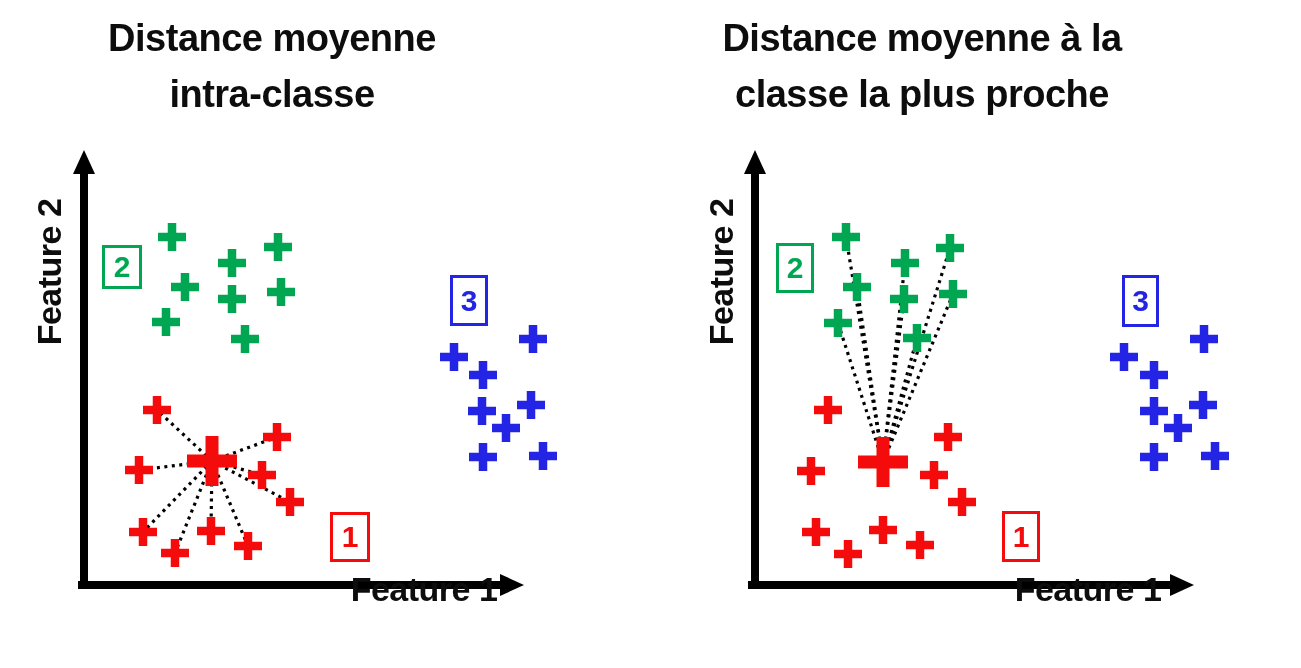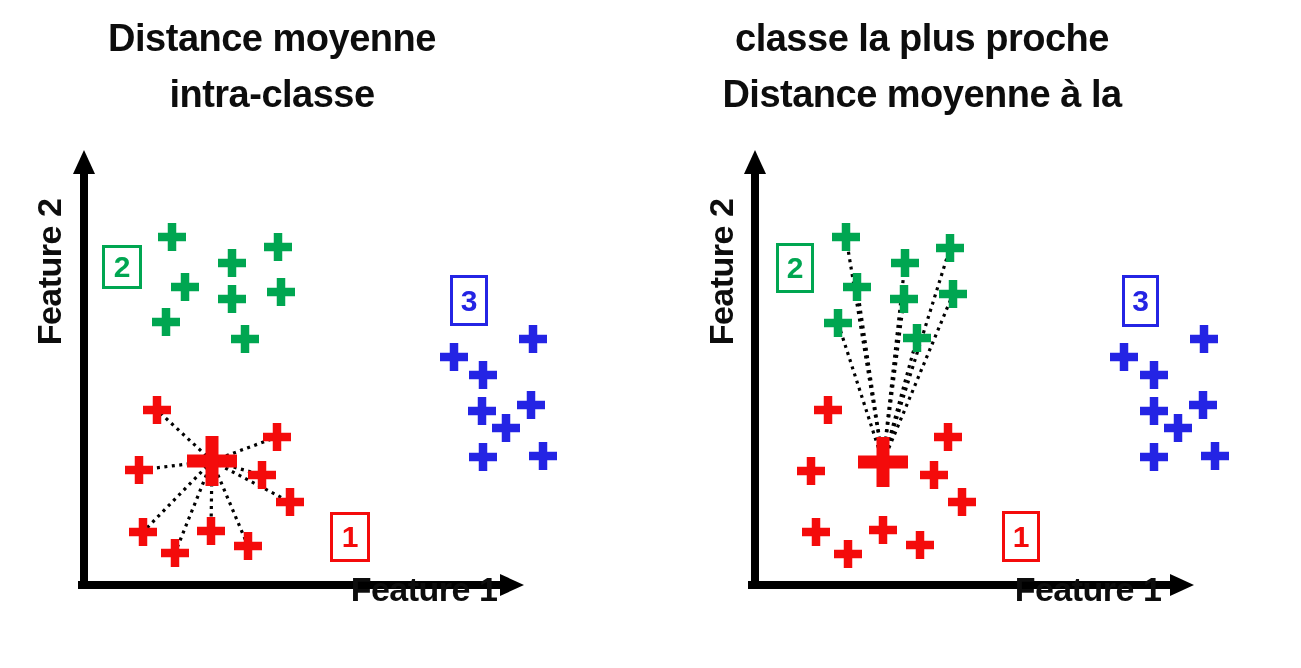--- a/index.html
+++ b/index.html
@@ -186,22 +186,22 @@
         </g>
       </g>
     </svg>
 
   <div class="title title-left">
     <div>Distance moyenne</div>
     <div>intra-classe</div>
   </div>
 
   <div class="title title-right">
+    <div>Distance moyenne à la</div>
     <div>classe la plus proche</div>
-    <div>Distance moyenne à la</div>
   </div>
 
   <div class="axis-label xlabel xlabel-left">Feature 1</div>
   <div class="axis-label ylabel ylabel-left">Feature 2</div>
 
   <div class="axis-label xlabel xlabel-right">Feature 1</div>
   <div class="axis-label ylabel ylabel-right">Feature 2</div>
 
   <div class="clabel" style="left: 330px; top: 512px; width: 40px; height: 50px; border-color: rgb(244, 11, 11); color: rgb(244, 11, 11);">
     <span>1</span>

